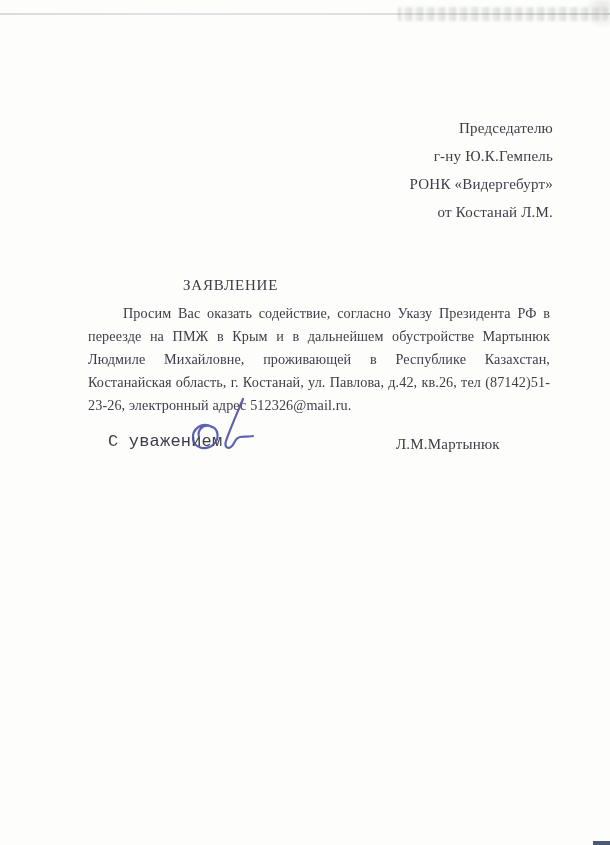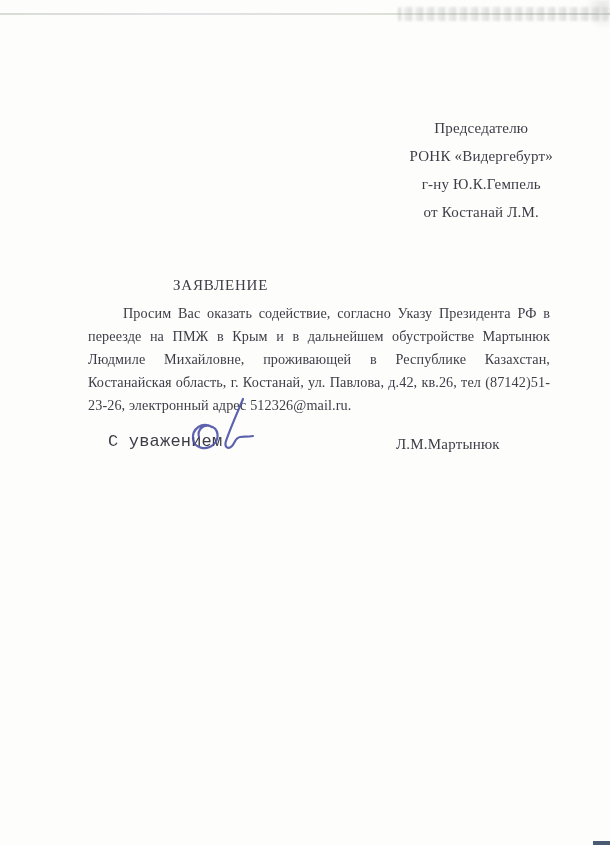--- a/index.html
+++ b/index.html
@@ -47,31 +47,31 @@
   .corner-mark {
     position: absolute;
     left: 593px; top: 841px;
     width: 17px; height: 4px;
   }
 
   .recipient-block {
     position: absolute;
     top: 114px;
     right: 57px;
-    text-align: center;
+    text-align: right;
     font-size: 15px;
     line-height: 28px;
     letter-spacing: 0.2px;
   }
   .recipient-block div { white-space: nowrap; }
 
   .doc-title {
     position: absolute;
     top: 277px;
-    left: 173px;
+    left: 183px;
     font-size: 15px;
     letter-spacing: 0.8px;
   }
 
   .doc-body {
     position: absolute;
     top: 302px;
     left: 88px;
     width: 462px;
     font-size: 14.2px;
@@ -108,22 +108,22 @@
 <body>
 
 <div class="page">
 
   <div class="scan-line"></div>
   <div class="scan-smudge"></div>
   <div class="corner-smudge"></div>
 
   <div class="recipient-block">
     <div>Председателю</div>
+    <div>г-ну Ю.К.Гемпель</div>
     <div>РОНК «Видергебурт»</div>
-    <div>г-ну Ю.К.Гемпель</div>
     <div>от Костанай Л.М.</div>
   </div>
 
   <div class="doc-title">ЗАЯВЛЕНИЕ</div>
 
   <div class="doc-body">Просим Вас оказать содействие, согласно Указу Президента РФ в переезде на ПМЖ в Крым и в дальнейшем обустройстве Мартынюк Людмиле Михайловне, проживающей в Республике Казахстан, Костанайская область, г. Костанай, ул. Павлова, д.42, кв.26, тел (87142)51-23-26, электронный адрес 512326@mail.ru.</div>
 
   <div class="signoff-label">С уважением</div>
 
   <svg class="signature" viewBox="0 0 80 65" fill="none" xmlns="http://www.w3.org/2000/svg">

